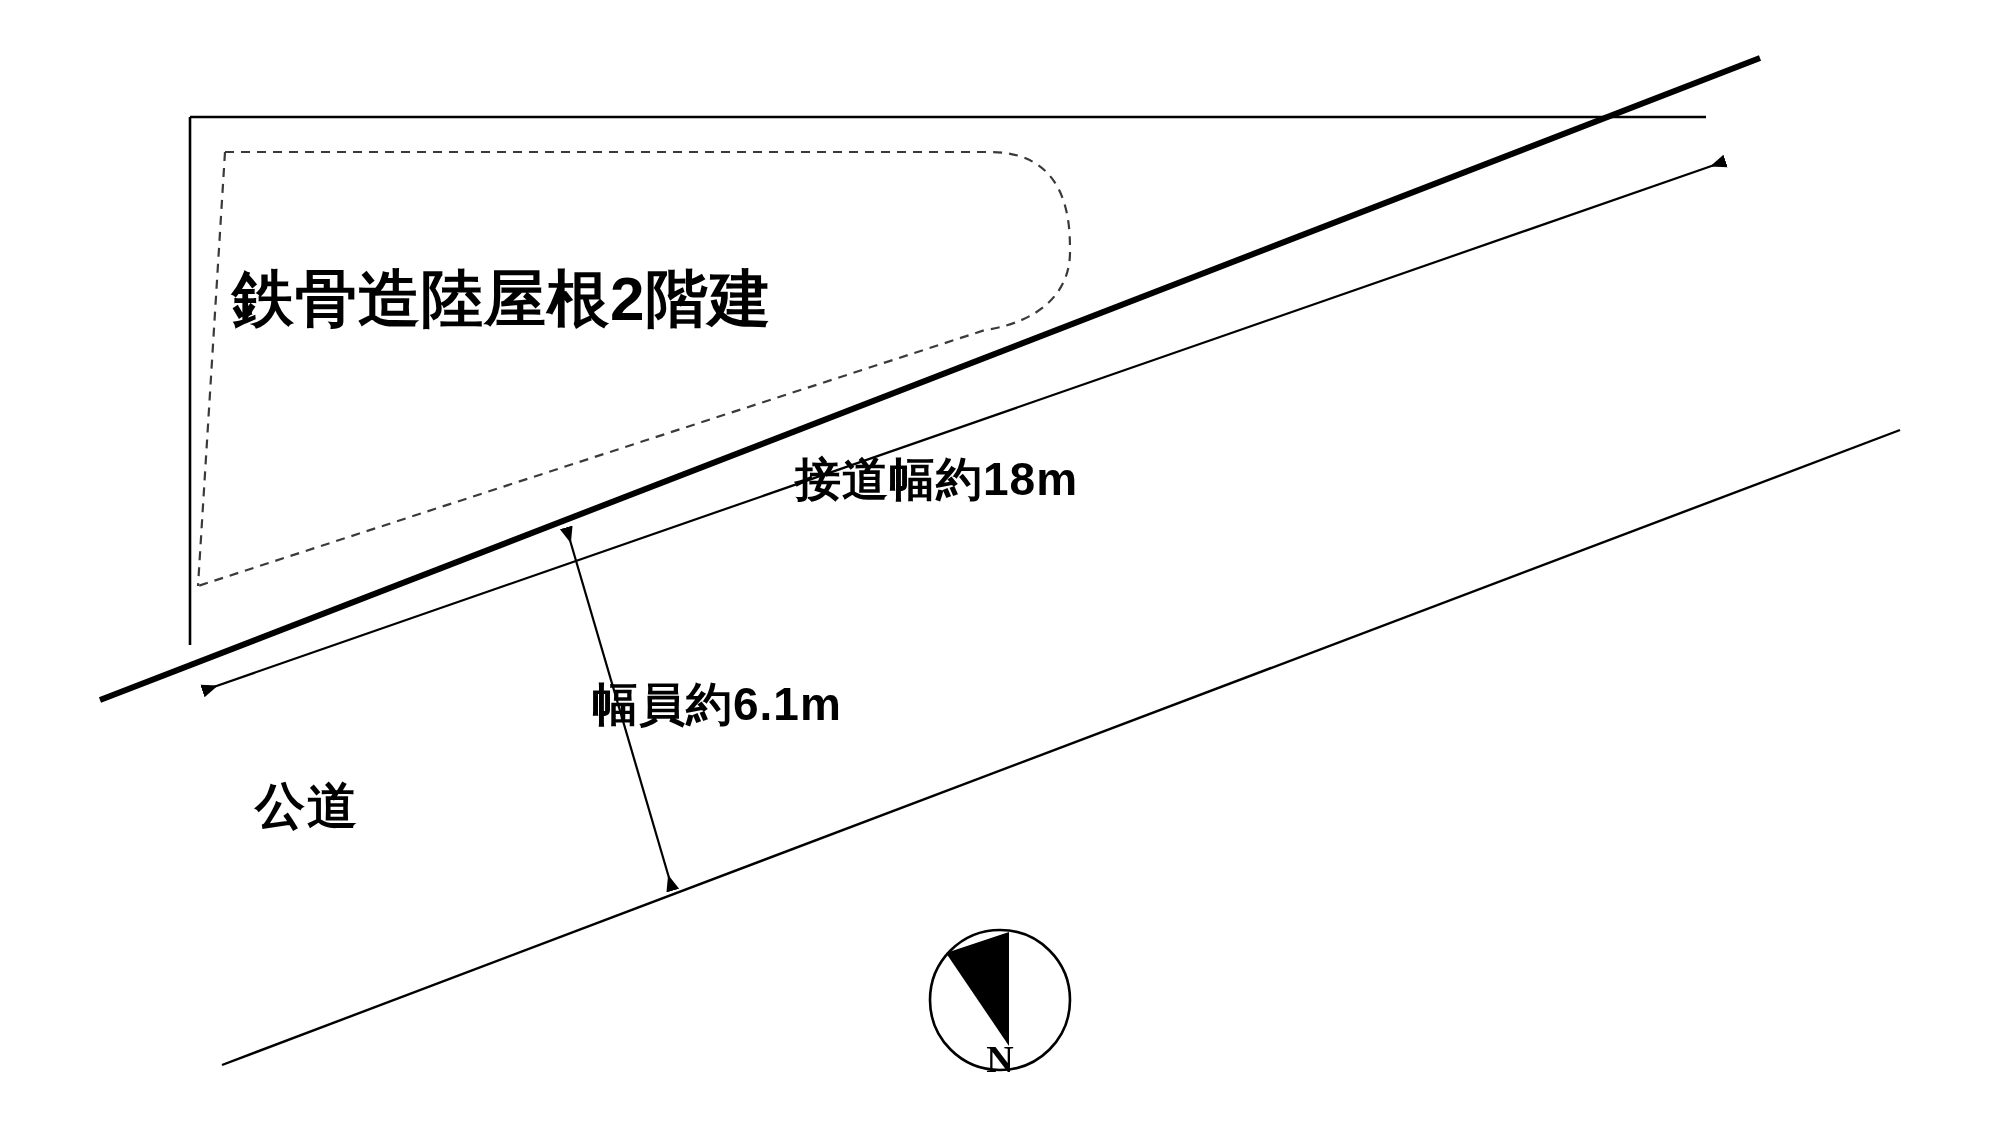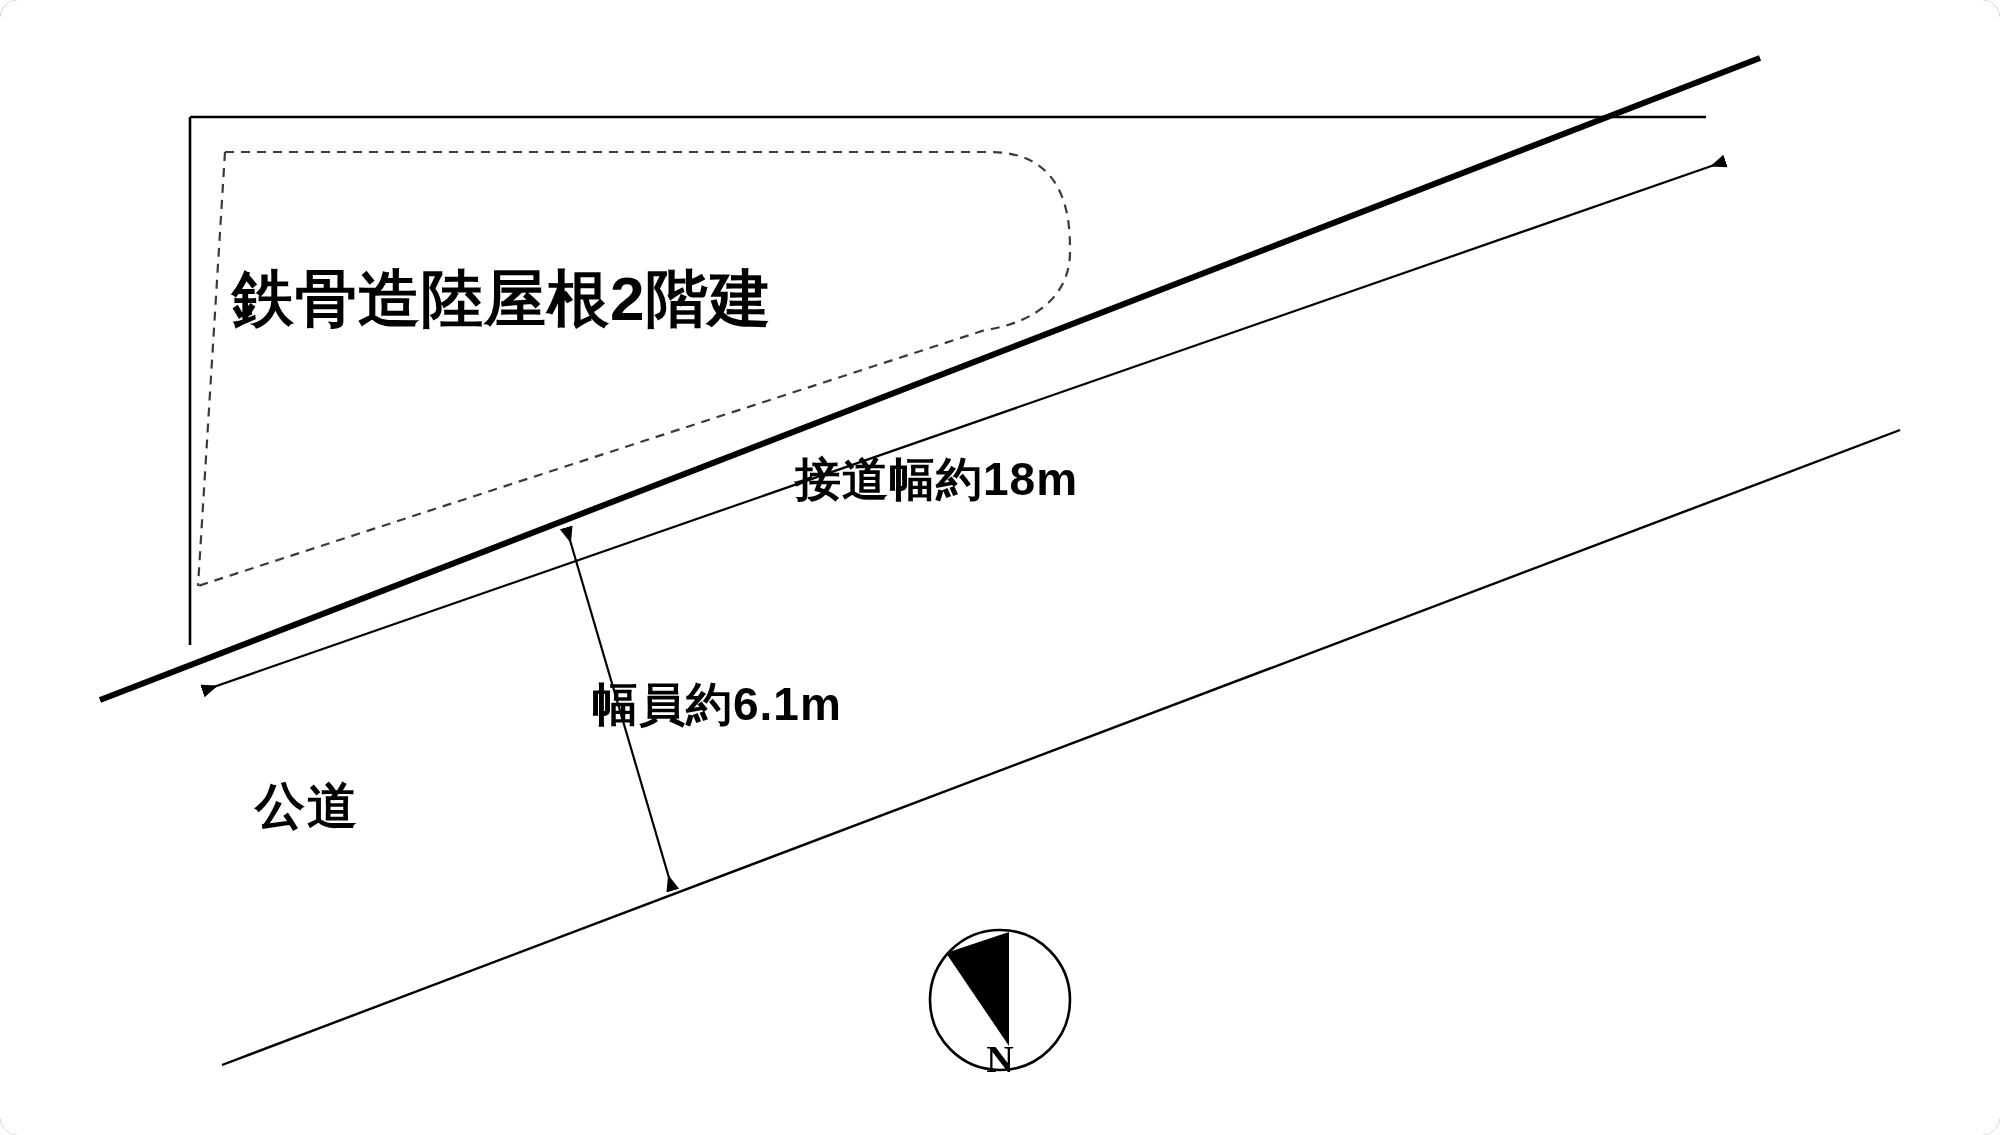--- a/index.html
+++ b/index.html
@@ -7,21 +7,20 @@
     padding: 0;
     background: #ffffff;
   }
   #plan-root {
     position: relative;
     width: 2000px;
     height: 1135px;
     background: #0369a1;
     font-family: "Liberation Sans", sans-serif;
     overflow: hidden;
-    border-radius: 18px;
   }
   svg#site-plan {
     display: block;
     width: 2000px;
     height: 1135px;
   }
   .lbl {
     font-family: "Liberation Sans", sans-serif;
     fill: #000000;
     font-weight: 700;

